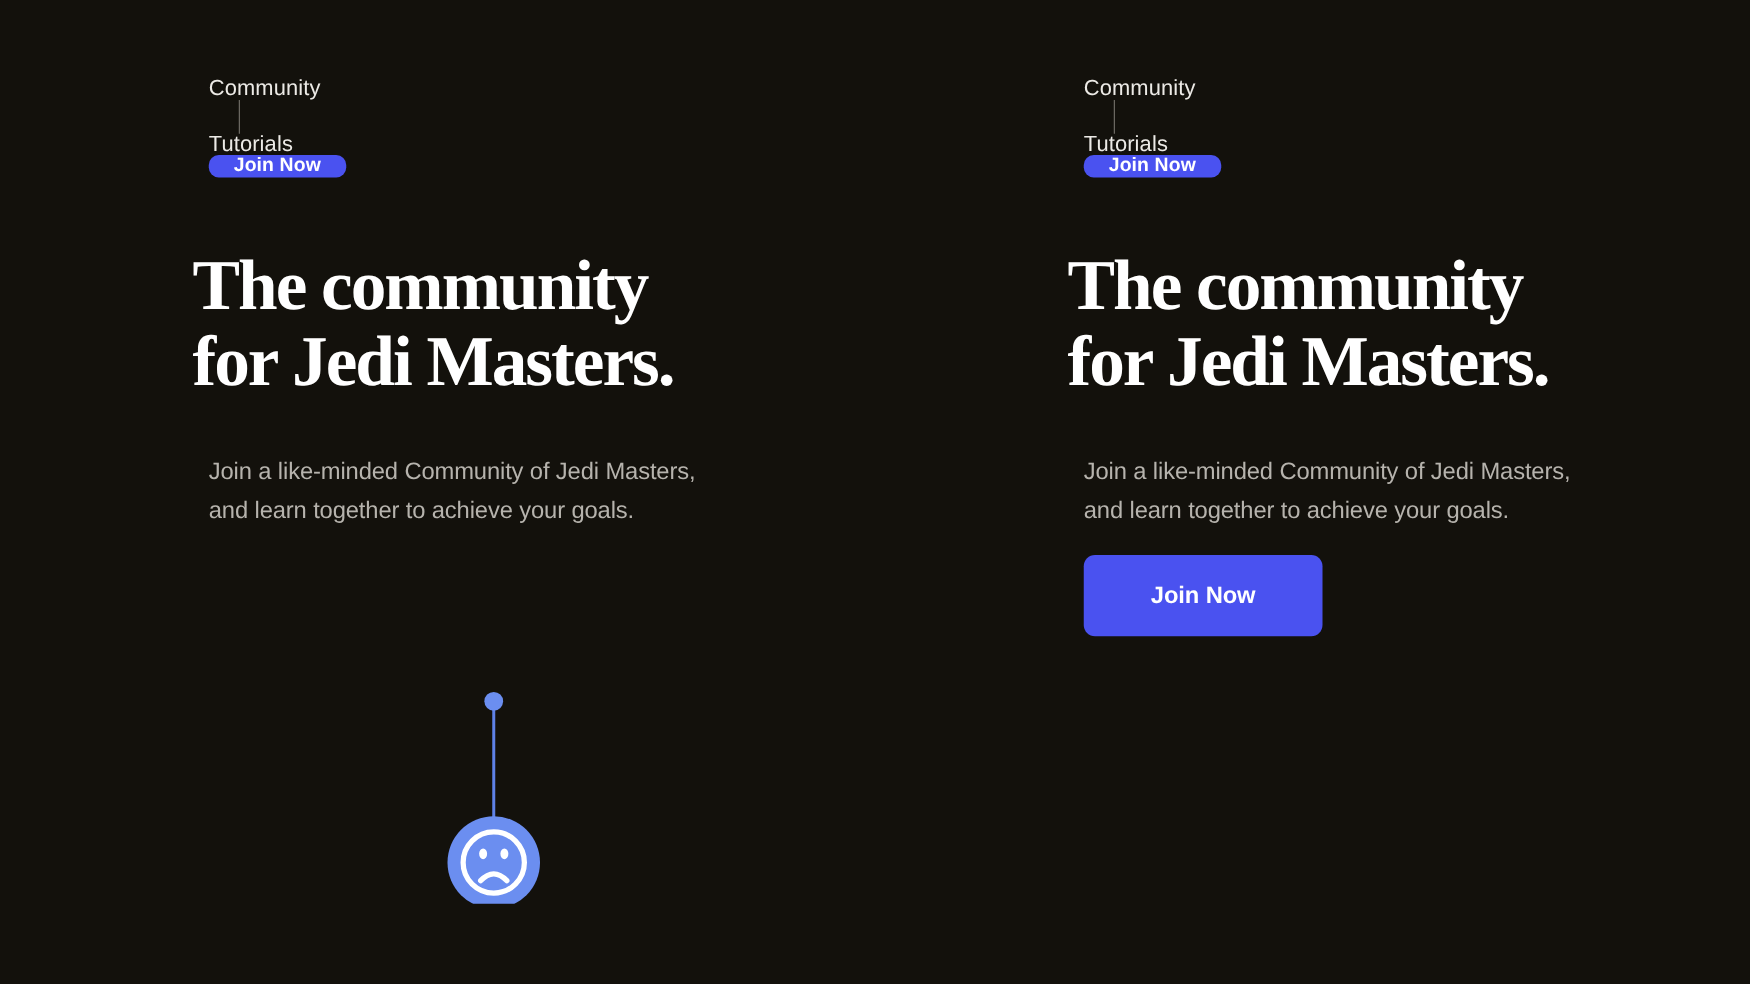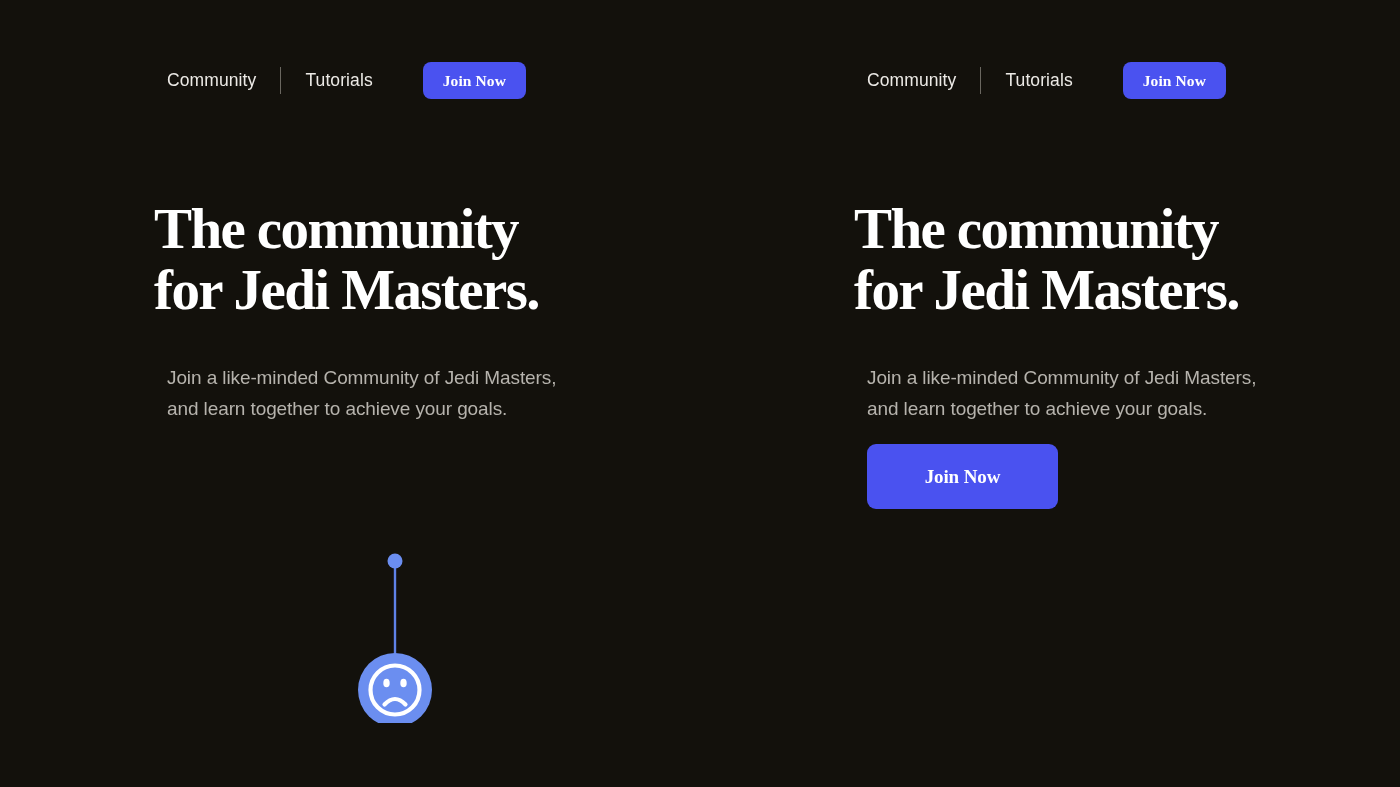--- a/index.html
+++ b/index.html
@@ -37,22 +37,23 @@
     padding-left: 167px;
     box-sizing: border-box;
   }
 
   
   .nav {
     position: absolute;
     top: 62px;
     left: 167px;
     display: flex;
-    align-items: center;
+    align-items: flex-start;
     height: 37px;
+    flex-direction: column;
   }
   .nav-link {
     color: #eceae6;
     font-size: 17.5px;
     letter-spacing: 0.1px;
     line-height: 1;
     white-space: nowrap;
     cursor: pointer;
     text-decoration: none;
   }
@@ -66,21 +67,21 @@
   .nav-gap { width: 50px; flex: 0 0 auto; }
 
   .btn {
     display: inline-flex;
     align-items: center;
     justify-content: center;
     background: #4a52f0;
     color: #ffffff;
     border: none;
     border-radius: 8px;
-    font-family: Liberation Serif, serif;
+    font-family: Liberation Sans, sans-serif;
     font-weight: bold;
     cursor: pointer;
     white-space: nowrap;
     padding: 0;
   }
   .btn-nav {
     height: 37px;
     padding: 0 20px;
     font-size: 15.5px;
     letter-spacing: 0.1px;

